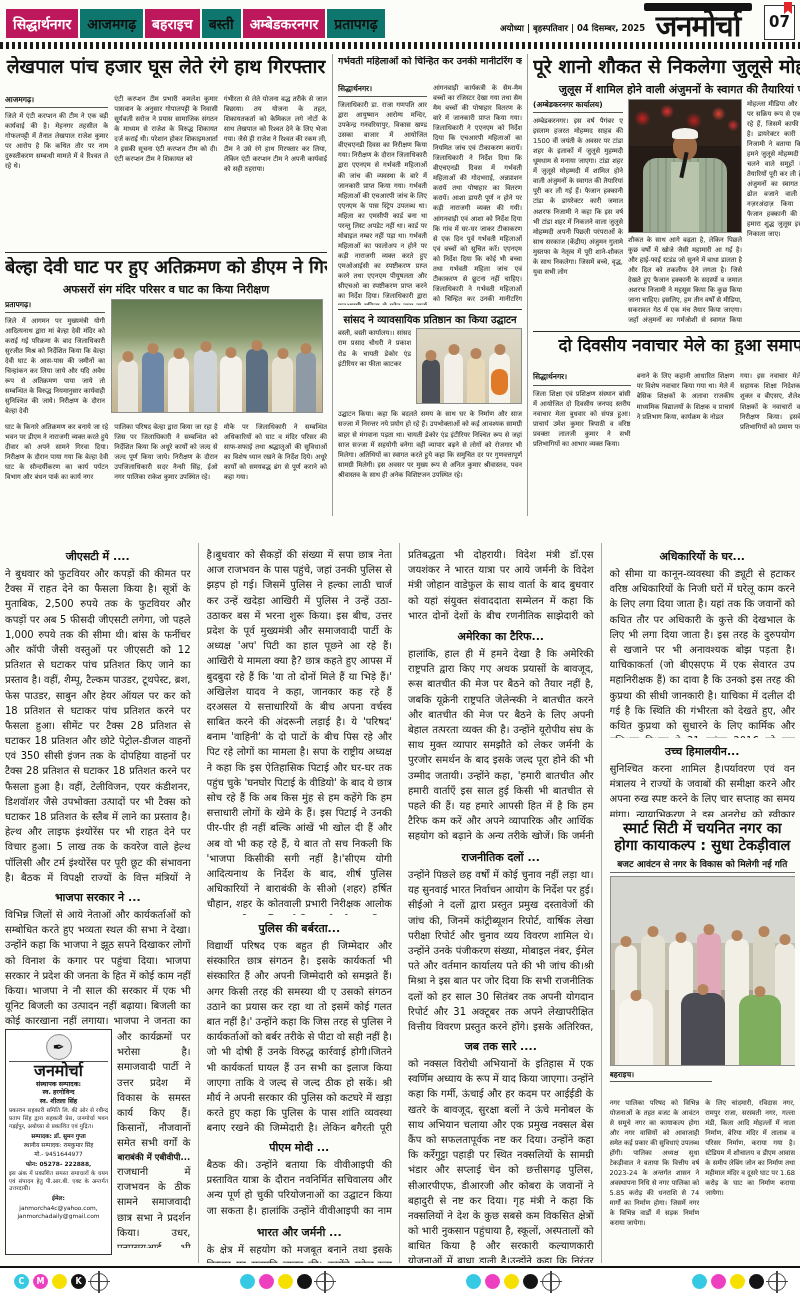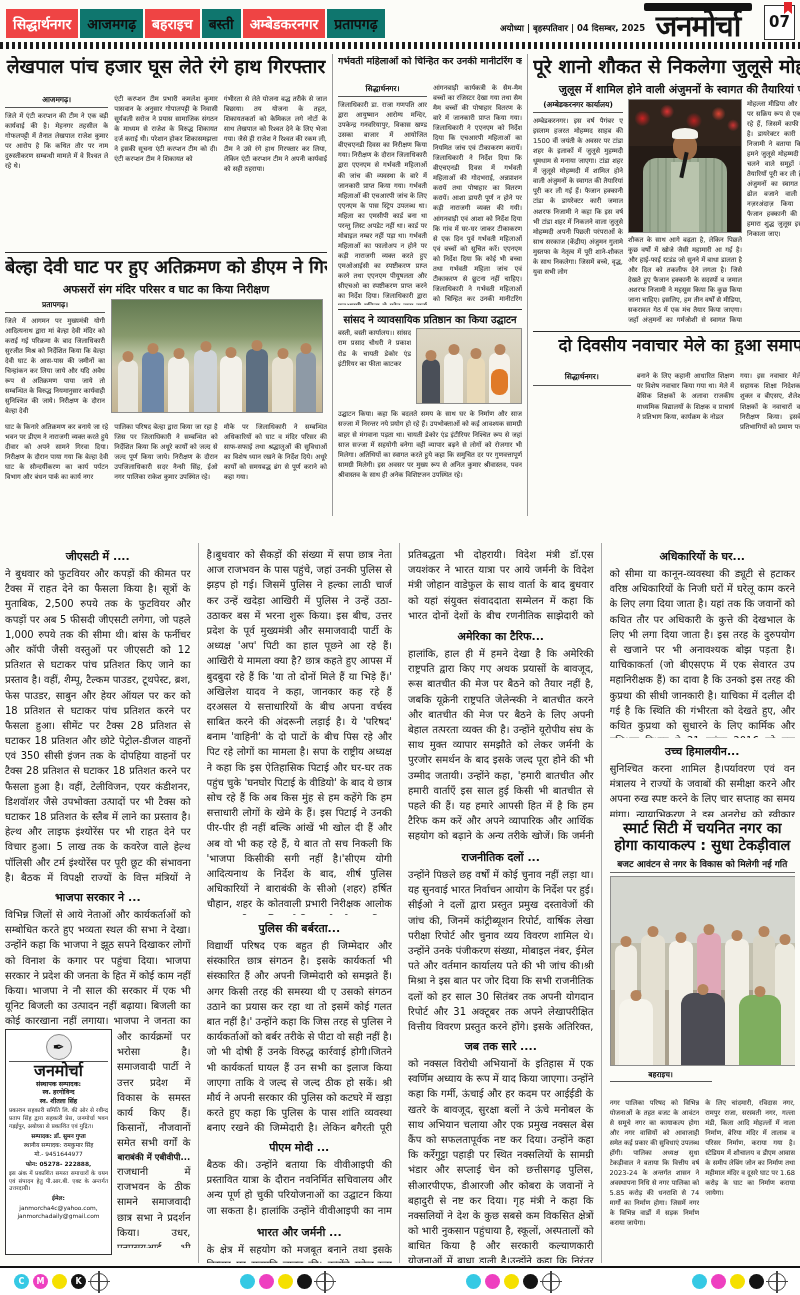--- a/index.html
+++ b/index.html
@@ -1,40 +1,40 @@
 <!DOCTYPE html>
 <html><head>
 <meta charset="utf-8">
 <style>
   html,body{margin:0;padding:0;background:#777;}
   .page{position:relative;width:800px;height:1295px;margin:0 auto;background:#fcfcf8;
         font-family:"DejaVu Sans",sans-serif;color:#141414;overflow:hidden;}
   
   .tabs{position:absolute;top:9px;left:6px;display:flex;gap:2px;align-items:center;}
   .tab{font-weight:bold;font-size:14px;padding:5px 7px;white-space:nowrap;}
-  .tab.dark{background:#ef4444;color:#fff;}
+  .tab.dark{background:#be185d;color:#fff;}
   .tab.gray{background:#0f766e;color:#101010;}
   .dateline{position:absolute;top:22px;left:500px;font-size:8.5px;font-weight:bold;white-space:nowrap;}
   .masthead{position:absolute;top:3px;left:634px;width:128px;text-align:center;}
   .masthead .strip{height:8px;background:#141414;border-radius:2px;margin:0 10px 1px;}
   .masthead .name{font-size:29px;font-weight:bold;letter-spacing:-1px;line-height:1;}
   .pagebox{position:absolute;top:5px;right:5px;width:29px;height:33px;border:1.5px solid #333;
            background:#fff;text-align:center;font-weight:bold;font-size:15px;line-height:33px;}
   .pagebox .flag{position:absolute;top:-4px;right:2px;width:8px;height:12px;background:#e3262a;
            clip-path:polygon(0 0,100% 0,100% 100%,50% 70%,0 100%);}
   .dotted{position:absolute;top:42px;left:0;right:0;height:7px;
           background:repeating-linear-gradient(90deg,#1c1c1c 0 3px,transparent 3px 6px);}
   
   .topgrid{position:absolute;top:54px;left:5px;width:790px;height:462px;display:flex;}
   .tl{width:322px;border-right:1px solid #9a9a9a;padding-right:5px;}
   .tm{width:184px;border-right:1px solid #9a9a9a;padding:0 5px;}
   .tr{flex:1;padding-left:5px;}
   .h1{font-weight:bold;text-align:center;line-height:1.15;white-space:nowrap;overflow:hidden;margin:2px 0 3px;}
   .sub{font-weight:bold;text-align:center;font-size:11px;white-space:nowrap;overflow:hidden;margin-bottom:3px;}
-  .byline{font-weight:bold;font-size:7.5px;border-bottom:1px solid #555;padding-bottom:2px;margin-bottom:3px;text-align:center;}
+  .byline{font-weight:bold;font-size:7.5px;border-bottom:1px solid #555;padding-bottom:2px;margin-bottom:3px;}
   .cols{display:flex;gap:6px;overflow:hidden;margin-top:16px;}
   .c{flex:1;font-size:6.7px;line-height:1.5;text-align:justify;overflow:hidden;}
   .rule{border-top:1.5px solid #2a2a2a;margin:4px 0;}
   
   .ph{position:relative;overflow:hidden;border:1px solid #8d8d8d;background:#c9c4b4;flex:none;}
   .pp{position:absolute;bottom:0;border-radius:7px 7px 0 0;}
   .pp:before{content:'';position:absolute;top:-9px;left:50%;transform:translateX(-50%);
              width:11px;height:11px;border-radius:50%;background:#b6855e;}
   .ph1{width:210px;height:112px;background:linear-gradient(#637a52,#87996c 32%,#b9c2a0 48%,#cfc8ad 60%,#c3b493);}
   .ph2{width:104px;height:74px;background:linear-gradient(#ded8c6,#cfc6ae);}
@@ -112,21 +112,21 @@
   </div>
   <div class="dotted"></div>
 
   <div class="topgrid">
 
     <div class="tl">
       <div>
         <div class="h1" style="font-size:19px;">लेखपाल पांच हजार घूस लेते रंगे हाथ गिरफ्तार</div>
         <div class="cols" style="height:154px;">
           <div class="c"><div class="byline">आजमगढ़।</div><span>जिले में एंटी करप्शन की टीम ने एक बड़ी कार्यवाई की है। मेहनगर तहसील के गोफलपट्टी में तैनात लेखपाल राजेश कुमार पर आरोप है कि कथित तौर पर नाम दुरुस्तीकरण सम्बन्धी मामले में वे रिश्वत ले रहे थे।</span></div>
-          <div class="c">एंटी करप्शन टीम प्रभारी कमलेश कुमार पासवान के अनुसार गोपालपट्टी के निवासी सूर्यबली सरोज ने प्रयास सामाजिक संगठन के माध्यम से राजेश के विरुद्ध शिकायत दर्ज कराई थी। परेशान होकर शिकासमझत्ता ने इसकी सूचना एंटी करप्शन टीम को दी। एंटी करप्शन टीम ने शिकायत को</div>
+          <div class="c">एंटी करप्शन टीम प्रभारी कमलेश कुमार पासवान के अनुसार गोपालपट्टी के निवासी सूर्यबली सरोज ने प्रयास सामाजिक संगठन के माध्यम से राजेश के विरुद्ध शिकायत दर्ज कराई थी। परेशान होकर शिकाइमआर्ता ने इसकी सूचना एंटी करप्शन टीम को दी। एंटी करप्शन टीम ने शिकायत को</div>
           <div class="c">गंभीरता से लेते योजना बद्ध तरीके से जाल बिछाया। तय योजना के तहत, शिकायतकर्ता को केमिकल लगे नोटों के साथ लेखपाल को रिश्वत देने के लिए भेजा गया। जैसे ही राजेश ने रिश्वत की रकम ली, टीम ने उसे रंगे हाथ गिरफ्तार कर लिया, लेकिन एंटी करप्शन टीम ने अपनी कार्यवाई को सही ठहराया।</div>
         </div>
       </div>
       <div class="rule"></div>
       <div>
         <div class="h1" style="font-size:18px;">बेल्हा देवी घाट पर हुए अतिक्रमण को डीएम ने गिरवाया</div>
         <div class="sub">अफसरों संग मंदिर परिसर व घाट का किया निरीक्षण</div>
         <div style="display:flex;gap:6px;height:120px;overflow:hidden;">
           <div class="c" style="width:100px;flex:none;"><div class="byline">प्रतापगढ़।</div><span>जिले में आगमन पर मुख्यमंत्री योगी आदित्यनाथ द्वारा मां बेल्हा देवी मंदिर को कराई गई परिक्रमा के बाद जिलाधिकारी सुरजीत मिश्र को निर्देशित किया कि बेल्हा देवी घाट के आस-पास की जमीनों का चिन्हांकन कर लिया जाये और यदि अवैध रूप से अतिक्रमण पाया जाये तो सम्बन्धित के विरुद्ध नियमानुसार कार्यवाही सुनिश्चित की जाये। निरीक्षण के दौरान बेल्हा देवी</span></div>
           <div class="ph ph1">
@@ -190,21 +190,21 @@
             </div>
             <div class="c" style="height:88px;margin-top:2px;">शौकत के साथ आगे बढ़ता है, लेकिन पिछले कुछ वर्षों में खोजे जैसी महामारी आ गई है। और हाई-फाई स्टडंड जो सुनने में बाधा डालता है और दिल को तकलीफ देने लगता है। जिसे देखते हुए फैजान हक्कानी के सदस्यों व जमाल अशरफ निजामी ने महसूस किया कि कुछ किया जाना चाहिए। इसलिए, हम तीन वर्षों से मीडिया, सकरावल गेठ में एक मंच तैयार किया जाएगा। जहाँ अंजुमनों का गर्मजोशी से स्वागत किया जाएगा। और पूरे शहर में छोटे-छोटे स्टॉल लगाए जाएँगे।</div>
           </div>
           <div class="c">मोहल्ला मीडिया और सार्वजनिक स्तर पर सक्रिय रूप से एक आंदोलन चला रहे हैं, जिसमें काफी सफलता मिली है। डायरेक्टर कारी जमाल अशरफ निजामी ने बताया कि इस बार भी, हमने जुलूसे मोहम्मदी में शालीनता से चलने वाले समूहों के स्वागत की तैयारियाँ पूरी कर ली हैं। टांडा के जहाँ अंजुमनों का स्वागत किया जाएगा। ढोल बजाने वाली अंजुमनों को नज़रअंदाज़ किया जाएगा। बज्म फैजान हक्कानी की कोशिश है कि हमारा शुद्ध जुलूस इस्लामी तरीके से निकाला जाए।</div>
         </div>
       </div>
       <div class="rule"></div>
       <div>
         <div class="h1" style="font-size:17px;">दो दिवसीय नवाचार मेले का हुआ समापन</div>
         <div class="cols" style="height:160px;">
-          <div class="c"><div class="byline">सिद्धार्थनगर।</div></div>
+          <div class="c"><div class="byline">सिद्धार्थनगर।</div><span>जिला शिक्षा एवं प्रशिक्षण संस्थान बांसी में आयोजित दो दिवसीय जनपद स्तरीय नवाचार मेला बुधवार को संपन्न हुआ। प्राचार्य उमेश कुमार त्रिपाठी व वरिष्ठ प्रवक्ता लालजी कुमार ने सभी प्रतिभागियों का आभार व्यक्त किया।</span></div>
           <div class="c">बनाने के लिए कहानी आधारित शिक्षण पर विशेष नवाचार किया गया था। मेले में बेसिक शिक्षकों के अलावा राजकीय माध्यमिक विद्यालयों के शिक्षक व प्राचार्य ने प्रतिभाग किया, कार्यक्रम के नोडल</div>
           <div class="c">गया। इस नवाचार मेले का निरीक्षण सहायक शिक्षा निदेशक संजय कुमार शुक्ल व बीएसए, शैलेश कुमार ने भी शिक्षकों के नवाचारों व टीएलएम का निरीक्षण किया। इसके बाद सभी प्रतिभागियों को प्रमाण पत्र देकर</div>
         </div>
       </div>
     </div>
   </div>
 
 
   <div class="jumps">
 

